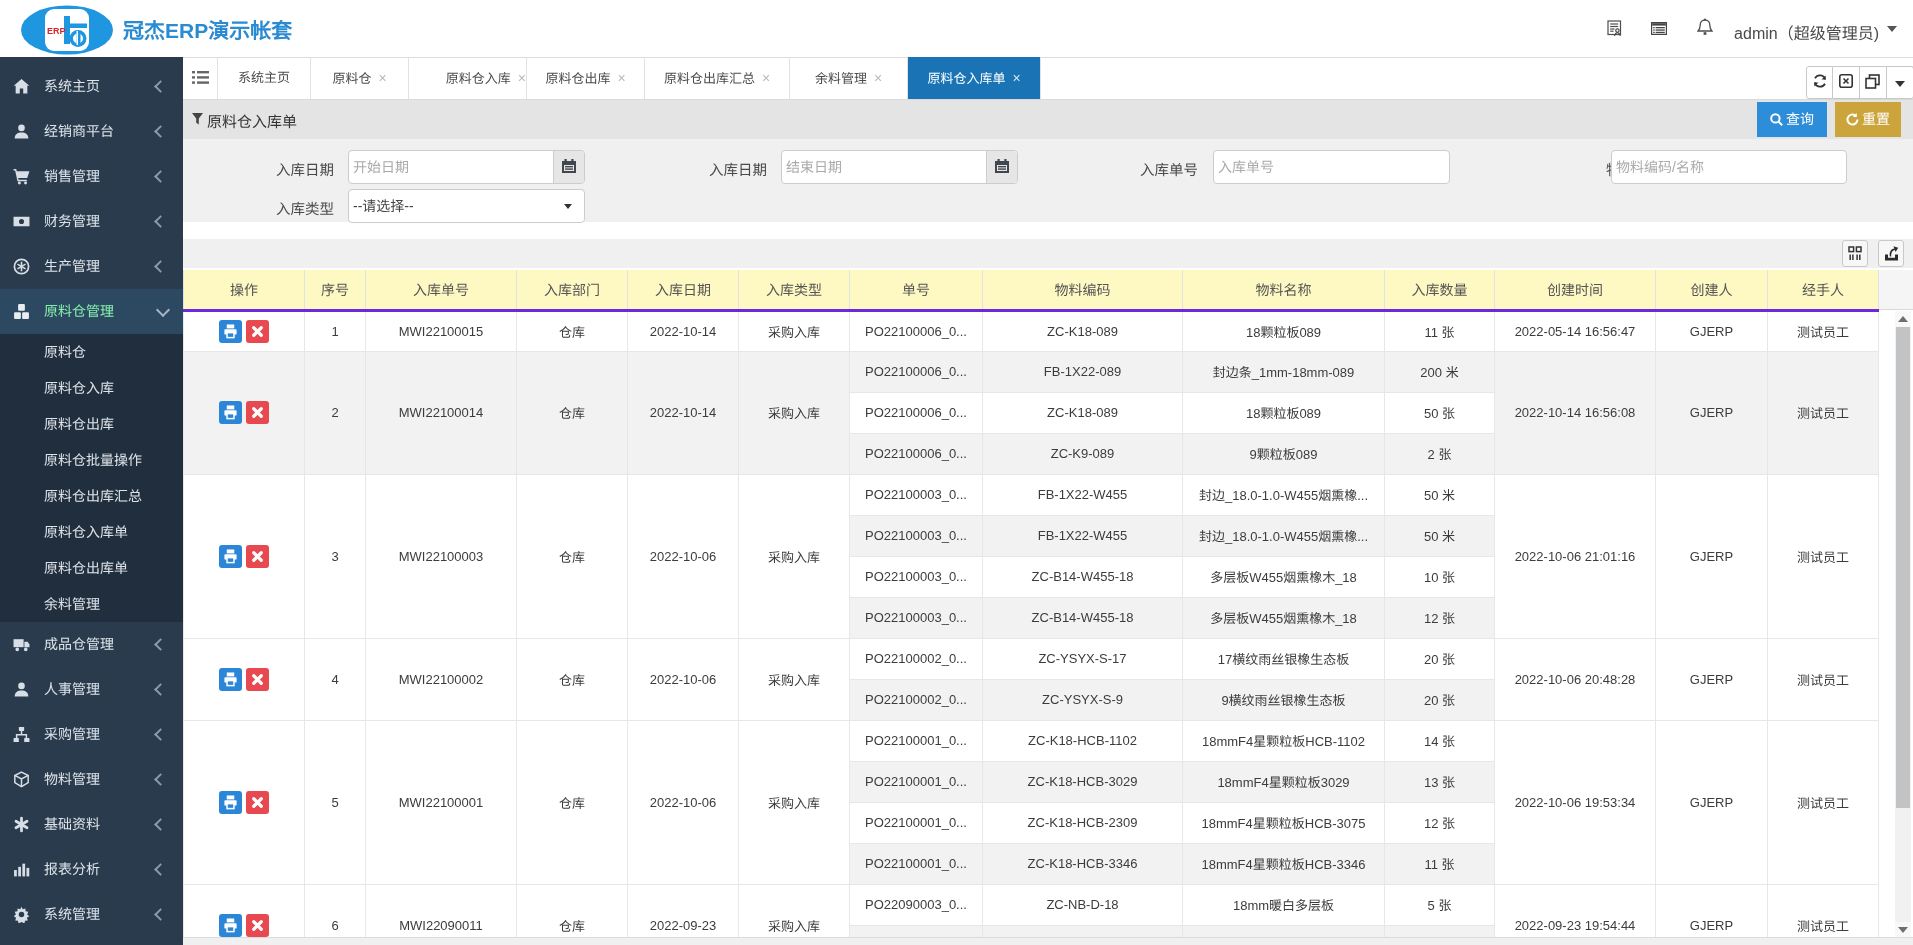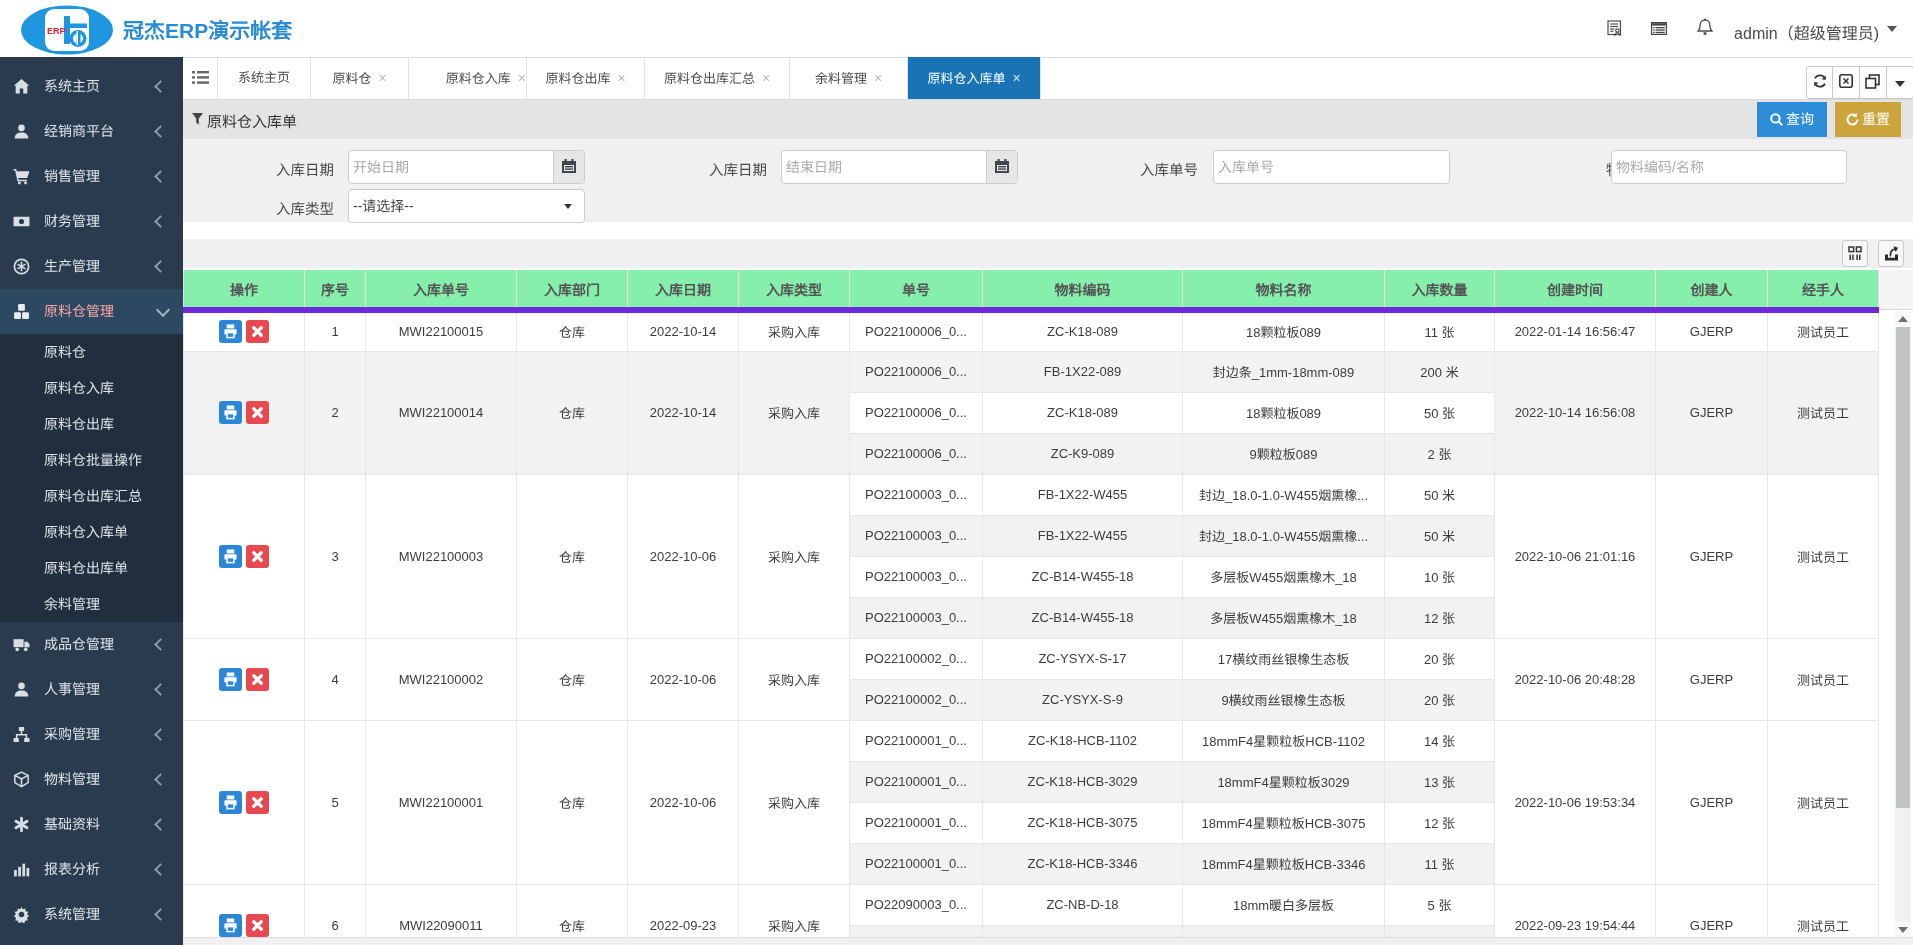--- a/index.html
+++ b/index.html
@@ -14,21 +14,21 @@
 #adminTxt { position:absolute; right:46px; top:20px; font-size:16px; color:#4a4a4a; }
 .caret-down { position:absolute; width:0; height:0; border-left:5px solid transparent; border-right:5px solid transparent; border-top:6px solid #555; }
 
 
 #sidebar { position:absolute; left:0; top:57px; width:183px; height:888px; background:#293b4d; z-index:4; }
 .mitem { position:relative; height:45px; line-height:45px; color:#dde3e9; font-size:14px; }
 .mitem .micon { position:absolute; left:13px; top:14px; width:17px; height:17px; }
 .mitem .mtxt { position:absolute; left:44px; top:0; }
 .chevL { position:absolute; right:18px; top:18px; width:9px; height:9px; border-left:2px solid #8a9aaa; border-bottom:2px solid #8a9aaa; transform:rotate(45deg); }
 .chevD { position:absolute; right:15px; top:16px; width:10px; height:10px; border-left:2px solid #a5b5c4; border-bottom:2px solid #a5b5c4; transform:rotate(-45deg); }
-.mactive { background:#2d4861; color:#fca5a5; }
+.mactive { background:#2d4861; color:#86efac; }
 #submenu { background:#202e3d; }
 .sitem { height:36px; line-height:36px; padding-left:44px; color:#dde3e9; font-size:14px; }
 
 
 #tabbar { position:absolute; left:183px; top:57px; width:1730px; height:43px; background:#fff; border-bottom:1px solid #d9d9d9; z-index:3; }
 .tab { position:absolute; top:0; height:42px; line-height:42px; text-align:center; font-size:13px; color:#4c4c4c; border-right:1px solid #e2e2e2; }
 .tab .x { color:#b8b8b8; font-size:14px; margin-left:7px; }
 .tab-active { background:#1a73b4; color:#fff; }
 .tab-active .x { color:#d6e7f3; }
 #listbtn { position:absolute; left:0; top:0; width:35px; height:42px; border-right:1px solid #e2e2e2; }
@@ -43,21 +43,21 @@
 .finput { position:absolute; height:34px; background:#fff; border:1px solid #ccc; border-radius:4px; font-size:14px; color:#aaa; line-height:32px; padding-left:4px; }
 .addon { position:absolute; top:0; right:0; width:31px; height:32px; background:#e6e6e6; border-left:1px solid #ccc; border-radius:0 4px 4px 0; }
 .btn { position:absolute; height:35px; border-radius:0; color:#fff; font-size:14px; text-align:center; line-height:35px; }
 
 
 #toolbar { position:absolute; left:183px; top:239px; width:1730px; height:29px; background:#f0f0f0; }
 .toolbtn { position:absolute; top:1px; width:26px; height:27px; background:#f7f7f7; border:1px solid #c8c8c8; border-radius:3px; }
 #theadbg { position:absolute; left:183px; top:270px; width:1730px; height:40px; background:#f5f5f5; border-bottom:1px solid #d8d8d8; }
 #tclip { position:absolute; left:183px; top:270px; width:1712px; height:668px; overflow:hidden; }
 table.grid { border-collapse:collapse; table-layout:fixed; width:1695px; }
-table.grid th { height:40px; background:#86efac; font-weight:bold; font-size:14px; color:#555; border:1px solid #e2e2e2; border-top:none; border-bottom:6px solid #6d28d9; }
+table.grid th { height:40px; background:#fef9c3; font-weight:normal; font-size:14px; color:#555; border:1px solid #e2e2e2; border-top:none; border-bottom:3px solid #6d28d9; }
 table.grid td { height:41px; font-size:13px; color:#3c3c3c; text-align:center; border:1px solid #e7e7e7; overflow:hidden; white-space:nowrap; }
 td.g { background:#f2f2f2; }
 td.w { background:#fff; }
 .opbtn { display:inline-block; width:23px; height:23px; border-radius:3px; vertical-align:middle; }
 .p-blue { background:#2b86d8; }
 .p-red { background:#e8484f; }
 
 
 #vscroll { position:absolute; left:1895px; top:311px; width:16px; height:627px; background:#f1f1f1; }
 .sbtn { position:absolute; left:0; width:16px; height:16px; background:#f8f8f8; }
@@ -392,21 +392,21 @@
               </svg></span></td>
 <td class="w">1</td>
           <td class="w">MWI22100015</td>
           <td class="w">仓库</td>
           <td class="w">2022-10-14</td>
           <td class="w">采购入库</td>
 <td class="w">PO22100006_0...</td>
           <td class="w">ZC-K18-089</td>
           <td class="w">18颗粒板089</td>
           <td class="w">11 张</td>
-<td class="w">2022-01-14 16:56:47</td>
+<td class="w">2022-05-14 16:56:47</td>
           <td class="w">GJERP</td>
           <td class="w">测试员工</td>
 </tr>
 
 <tr>
 <td class="g" rowspan="3"><span class="opbtn p-blue"><svg style="margin-top:4px" width="15" height="15" viewBox="0 0 16 16">
                 <g fill="#fff">
                   <rect x="4" y="0.5" width="8" height="4.2"></rect>
                   <rect x="1.5" y="5.5" width="13" height="5.8" rx="1"></rect>
                 </g>
@@ -536,21 +536,21 @@
           <td class="w" rowspan="4">测试员工</td>
 </tr>
 <tr>
           <td class="g">PO22100001_0...</td>
           <td class="g">ZC-K18-HCB-3029</td>
           <td class="g">18mmF4星颗粒板3029</td>
           <td class="g">13 张</td>
         </tr>
 <tr>
           <td class="w">PO22100001_0...</td>
-          <td class="w">ZC-K18-HCB-3075</td>
+          <td class="w">ZC-K18-HCB-2309</td>
           <td class="w">18mmF4星颗粒板HCB-3075</td>
           <td class="w">12 张</td>
         </tr>
 <tr>
           <td class="g">PO22100001_0...</td>
           <td class="g">ZC-K18-HCB-3346</td>
           <td class="g">18mmF4星颗粒板HCB-3346</td>
           <td class="g">11 张</td>
         </tr>
 

